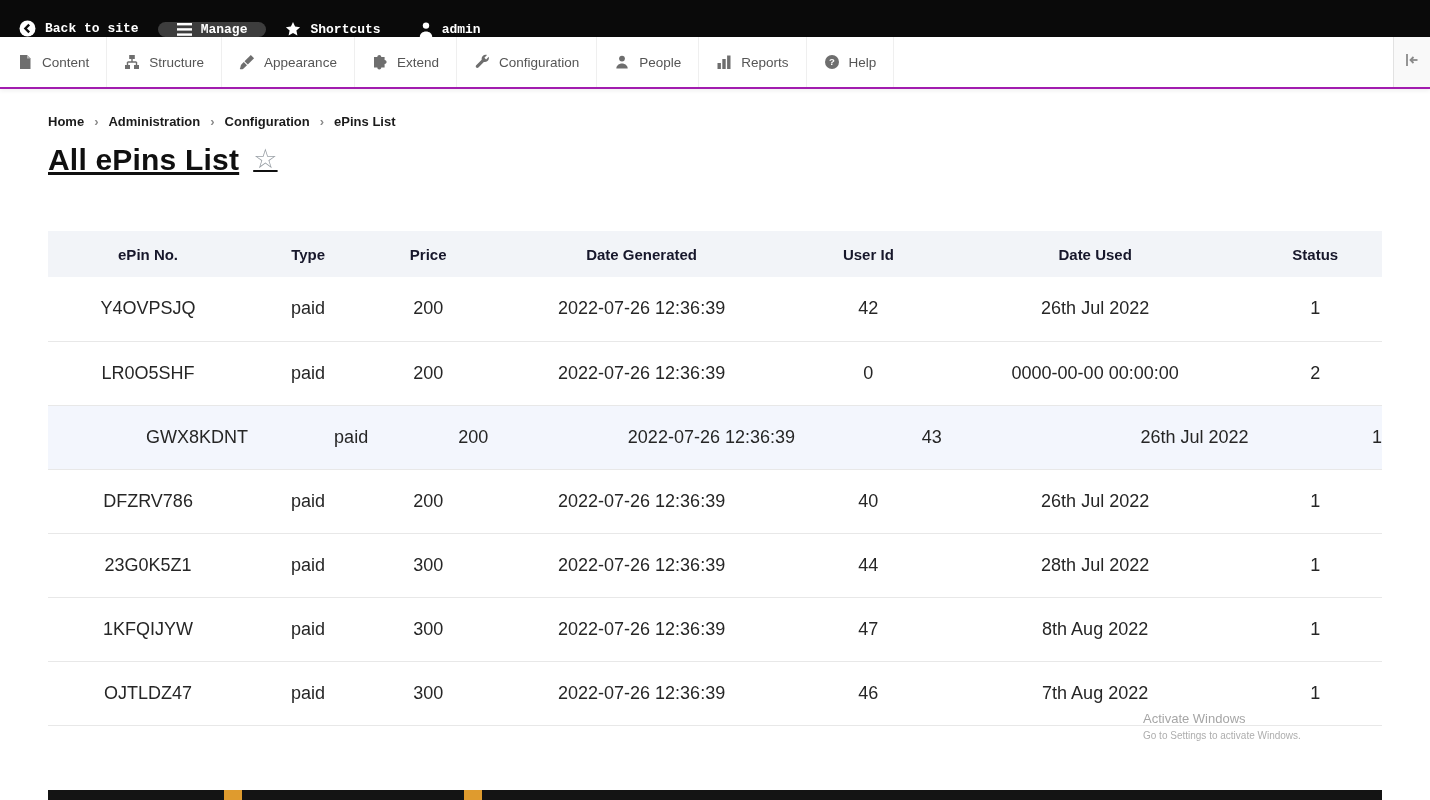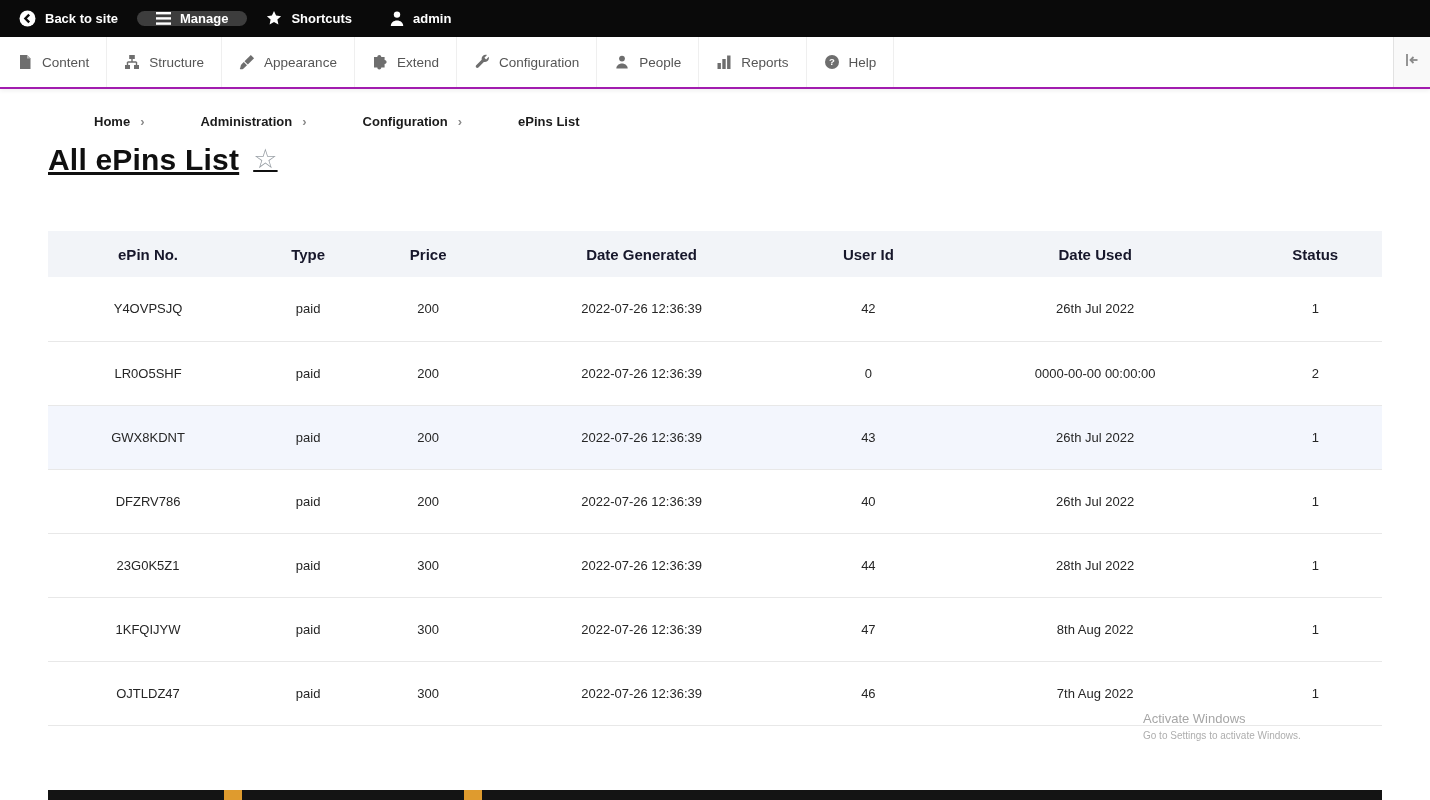--- a/index.html
+++ b/index.html
@@ -3,21 +3,21 @@
 <meta charset="utf-8">
 <style>
   * { box-sizing: border-box; margin: 0; padding: 0; }
   html, body {
     width: 1430px; height: 800px; overflow: hidden;
     font-family: "Liberation Sans", sans-serif;
     background: #fff; position: relative;
   }
 
   
-  .admin-bar { height: 37px; background: #0a0a0a; display: flex; align-items: center; }
+  .admin-bar { height: 37px; background: #0a0a0a; display: flex; align-items: flex-end; font-family: Liberation Mono, monospace; }
   .ab-item {
     display: flex; align-items: center; gap: 9px; padding: 0 19px;
     color: #fff; font-size: 13px; font-weight: bold; cursor: pointer; white-space: nowrap;
   }
   .ab-item.active { background: #3d3d3d; }
   .ab-item svg { display: block; }
 
   
   .toolbar {
     position: relative; height: 52px; background: #fff;
@@ -32,39 +32,39 @@
   .tb-item svg { display: block; }
   .tb-toggle {
     position: absolute; right: 0; top: 0; bottom: 0; width: 37px;
     border-left: 1px solid #e2e2e2; background: #f9f9f9;
     display: flex; align-items: center; justify-content: center; cursor: pointer;
   }
 
   
   .content { padding: 0 48px; }
   .breadcrumb { margin-top: 25px; font-size: 13px; font-weight: bold; color: #1b1b1b; display: flex; align-items: center; }
-  .crumb { cursor: pointer; margin-left: 46px; }
+  .crumb { cursor: pointer; }
   .crumb-sep { color: #8a8a8a; margin: 0 10px; }
   h1.page-title {
     margin-top: 13px; font-size: 30px; font-weight: bold; color: #101010;
     display: flex; align-items: center; gap: 14px; letter-spacing: .2px; line-height: 35px; text-decoration: underline;
   }
   .star { font-size: 27px; color: #9aa0a6; font-weight: normal; cursor: pointer; line-height: 1; }
 
   
   table.epins { width: 100%; margin-top: 54px; border-collapse: collapse; }
   .epins th {
     background: #f2f4f8; height: 46px; font-size: 15px; font-weight: bold;
     color: #17172b; text-align: center;
   }
   .epins td {
-    height: 64px; text-align: center; font-size: 13px; color: #262626;
+    height: 64px; text-align: center; font-size: 18px; color: #262626;
     border-bottom: 1px solid #e8e8e8;
   }
-  .epins tr.hl td { background: #f3f6fd; }
+  .epins tr.hl td { background: #f3f6fd; text-align: right; }
 
   
   .watermark { position: absolute; left: 1143px; top: 711px; pointer-events: none; }
   .wm1 { font-size: 13px; color: #8f8f8f; opacity: .8; }
   .wm2 { font-size: 10px; color: #9f9f9f; opacity: .85; margin-top: 4px; }
 
   
   .bottom-strip { position: absolute; left: 48px; width: 1334px; bottom: 0; height: 10px; background: #141414; overflow: hidden; }
   .strip-seg { position: absolute; top: 0; height: 100%; width: 18px; }
 </style>

